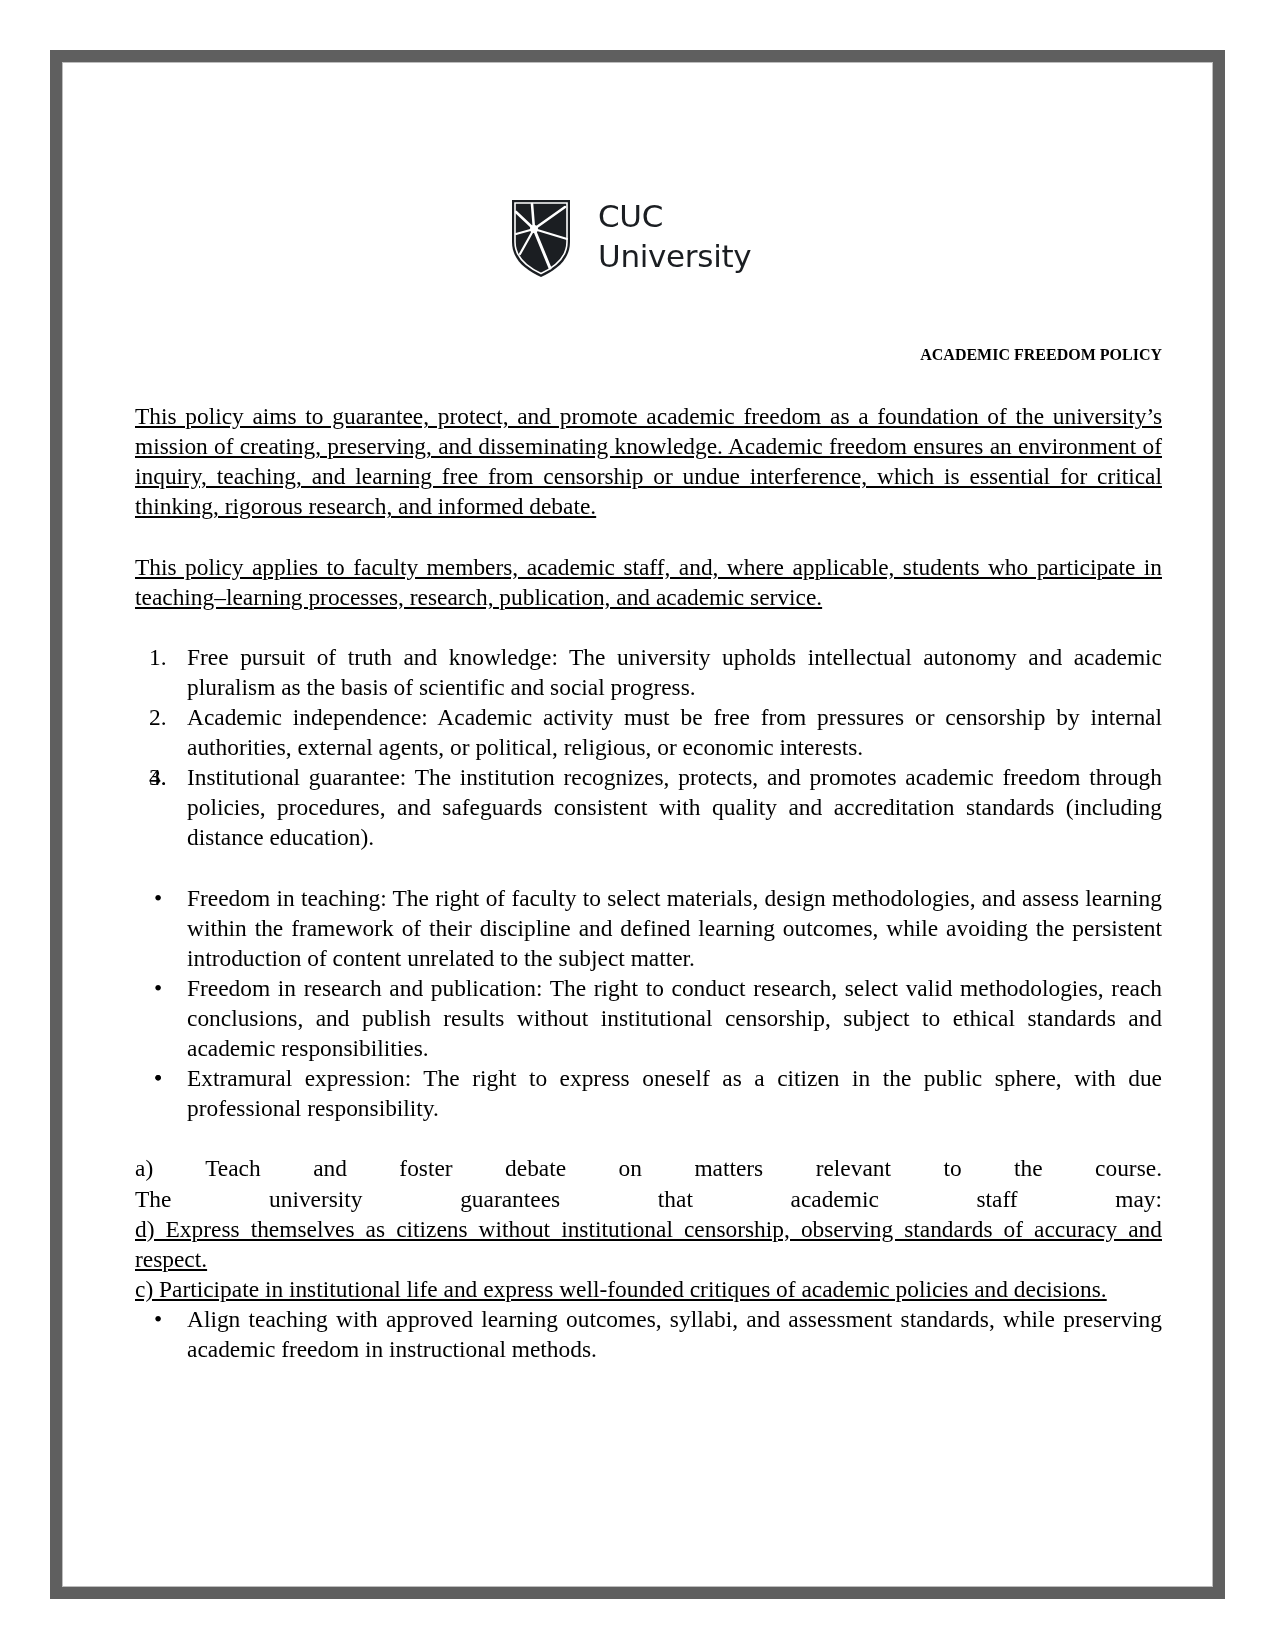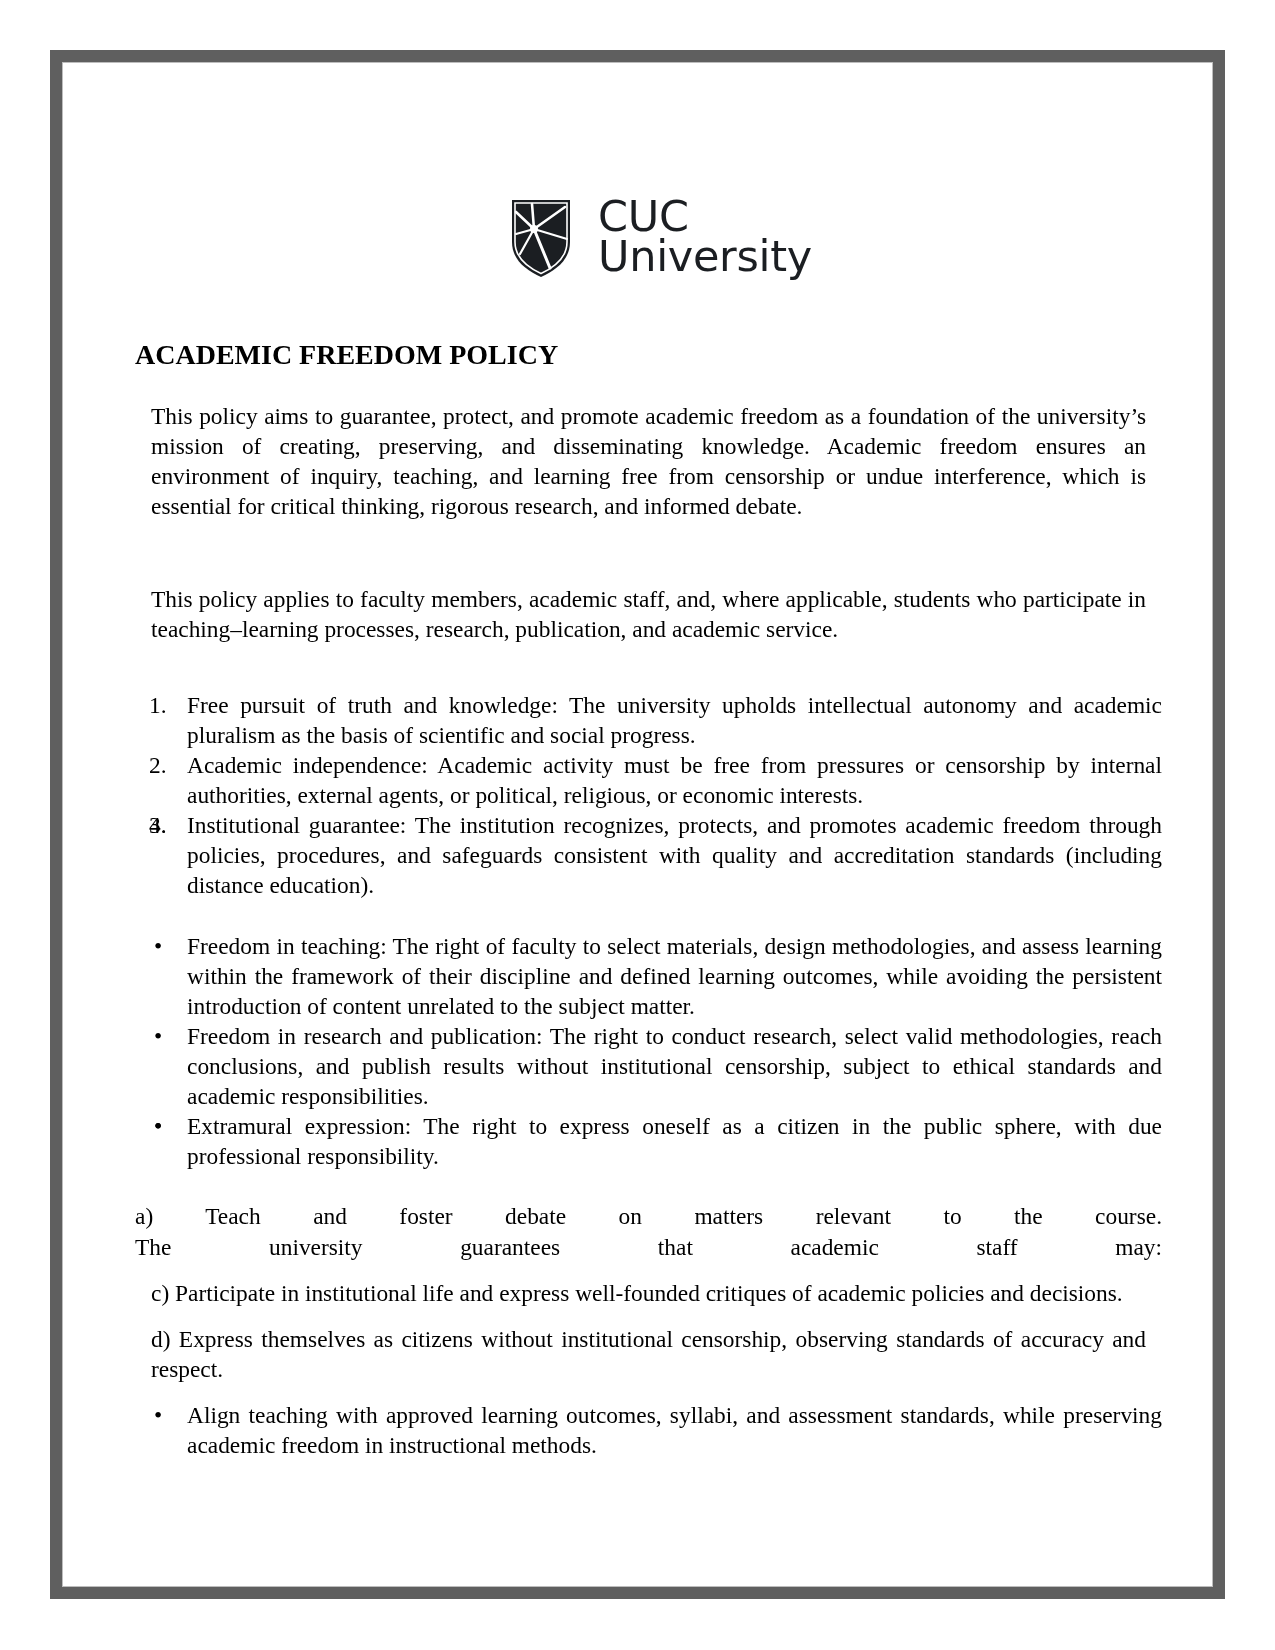--- a/index.html
+++ b/index.html
@@ -16,34 +16,34 @@
     border: 1px solid #bdbdbd;
   }
   .logo {
     position: absolute; left: 510px; top: 198px;
     display: flex; align-items: flex-start;
   }
   .shield { width: 62px; height: 80px; }
   .logo-text {
     margin-left: 26px; margin-top: -2px;
     font-family: "DejaVu Sans", sans-serif;
-    font-size: 43px; line-height: 40px; color: #1b1e22;
+    font-size: 31px; line-height: 40px; color: #1b1e22;
     letter-spacing: -0.3px;
   }
   .logo-text div { white-space: nowrap; }
   .content {
     position: absolute; left: 135px; top: 340px; width: 1027px;
     font-family: "Liberation Serif", serif;
     font-size: 23.4px; line-height: 30.1px; color: #000;
   }
   .title {
-    text-align: left; font-weight: bold; margin: 0 0 31px 0;
-    font-size: 28px;
+    text-align: right; font-weight: bold; margin: 0 0 31px 0;
+    font-size: 16px;
   }
-  p { margin: 16px; text-align: justify; }
+  p { margin: 0; text-align: justify; text-decoration: underline; }
   .gap { height: 30.1px; }
   .li { position: relative; padding-left: 52px; text-align: justify; }
   .marker { position: absolute; left: 14px; top: 0; }
   .bullet-marker { position: absolute; left: 14px; top: 0; width: 18px; text-align: center; }
   .jline { text-align: justify; text-align-last: justify; white-space: normal; }
 </style>
 </head>
 <body>
 
 <div class="frame"></div>
@@ -111,22 +111,22 @@
     <div class="li">
       <span class="bullet-marker">•</span>
       <span>Extramural expression: The right to express oneself as a citizen in the public sphere, with due professional responsibility.</span>
     </div>
   </div>
   <div class="gap"></div>
 
   <div>
     <div class="jline">a) Teach and foster debate on matters relevant to the course.</div>
     <div class="jline">The university guarantees that academic staff may:</div>
+    <p>d) Express themselves as citizens without institutional censorship, observing standards of accuracy and respect.</p>
     <p>c) Participate in institutional life and express well-founded critiques of academic policies and decisions.</p>
-    <p>d) Express themselves as citizens without institutional censorship, observing standards of accuracy and respect.</p>
   </div>
 
   <div>
     <div class="li">
       <span class="bullet-marker">•</span>
       <span>Align teaching with approved learning outcomes, syllabi, and assessment standards, while preserving academic freedom in instructional methods.</span>
     </div>
   </div>
 </div>
 

